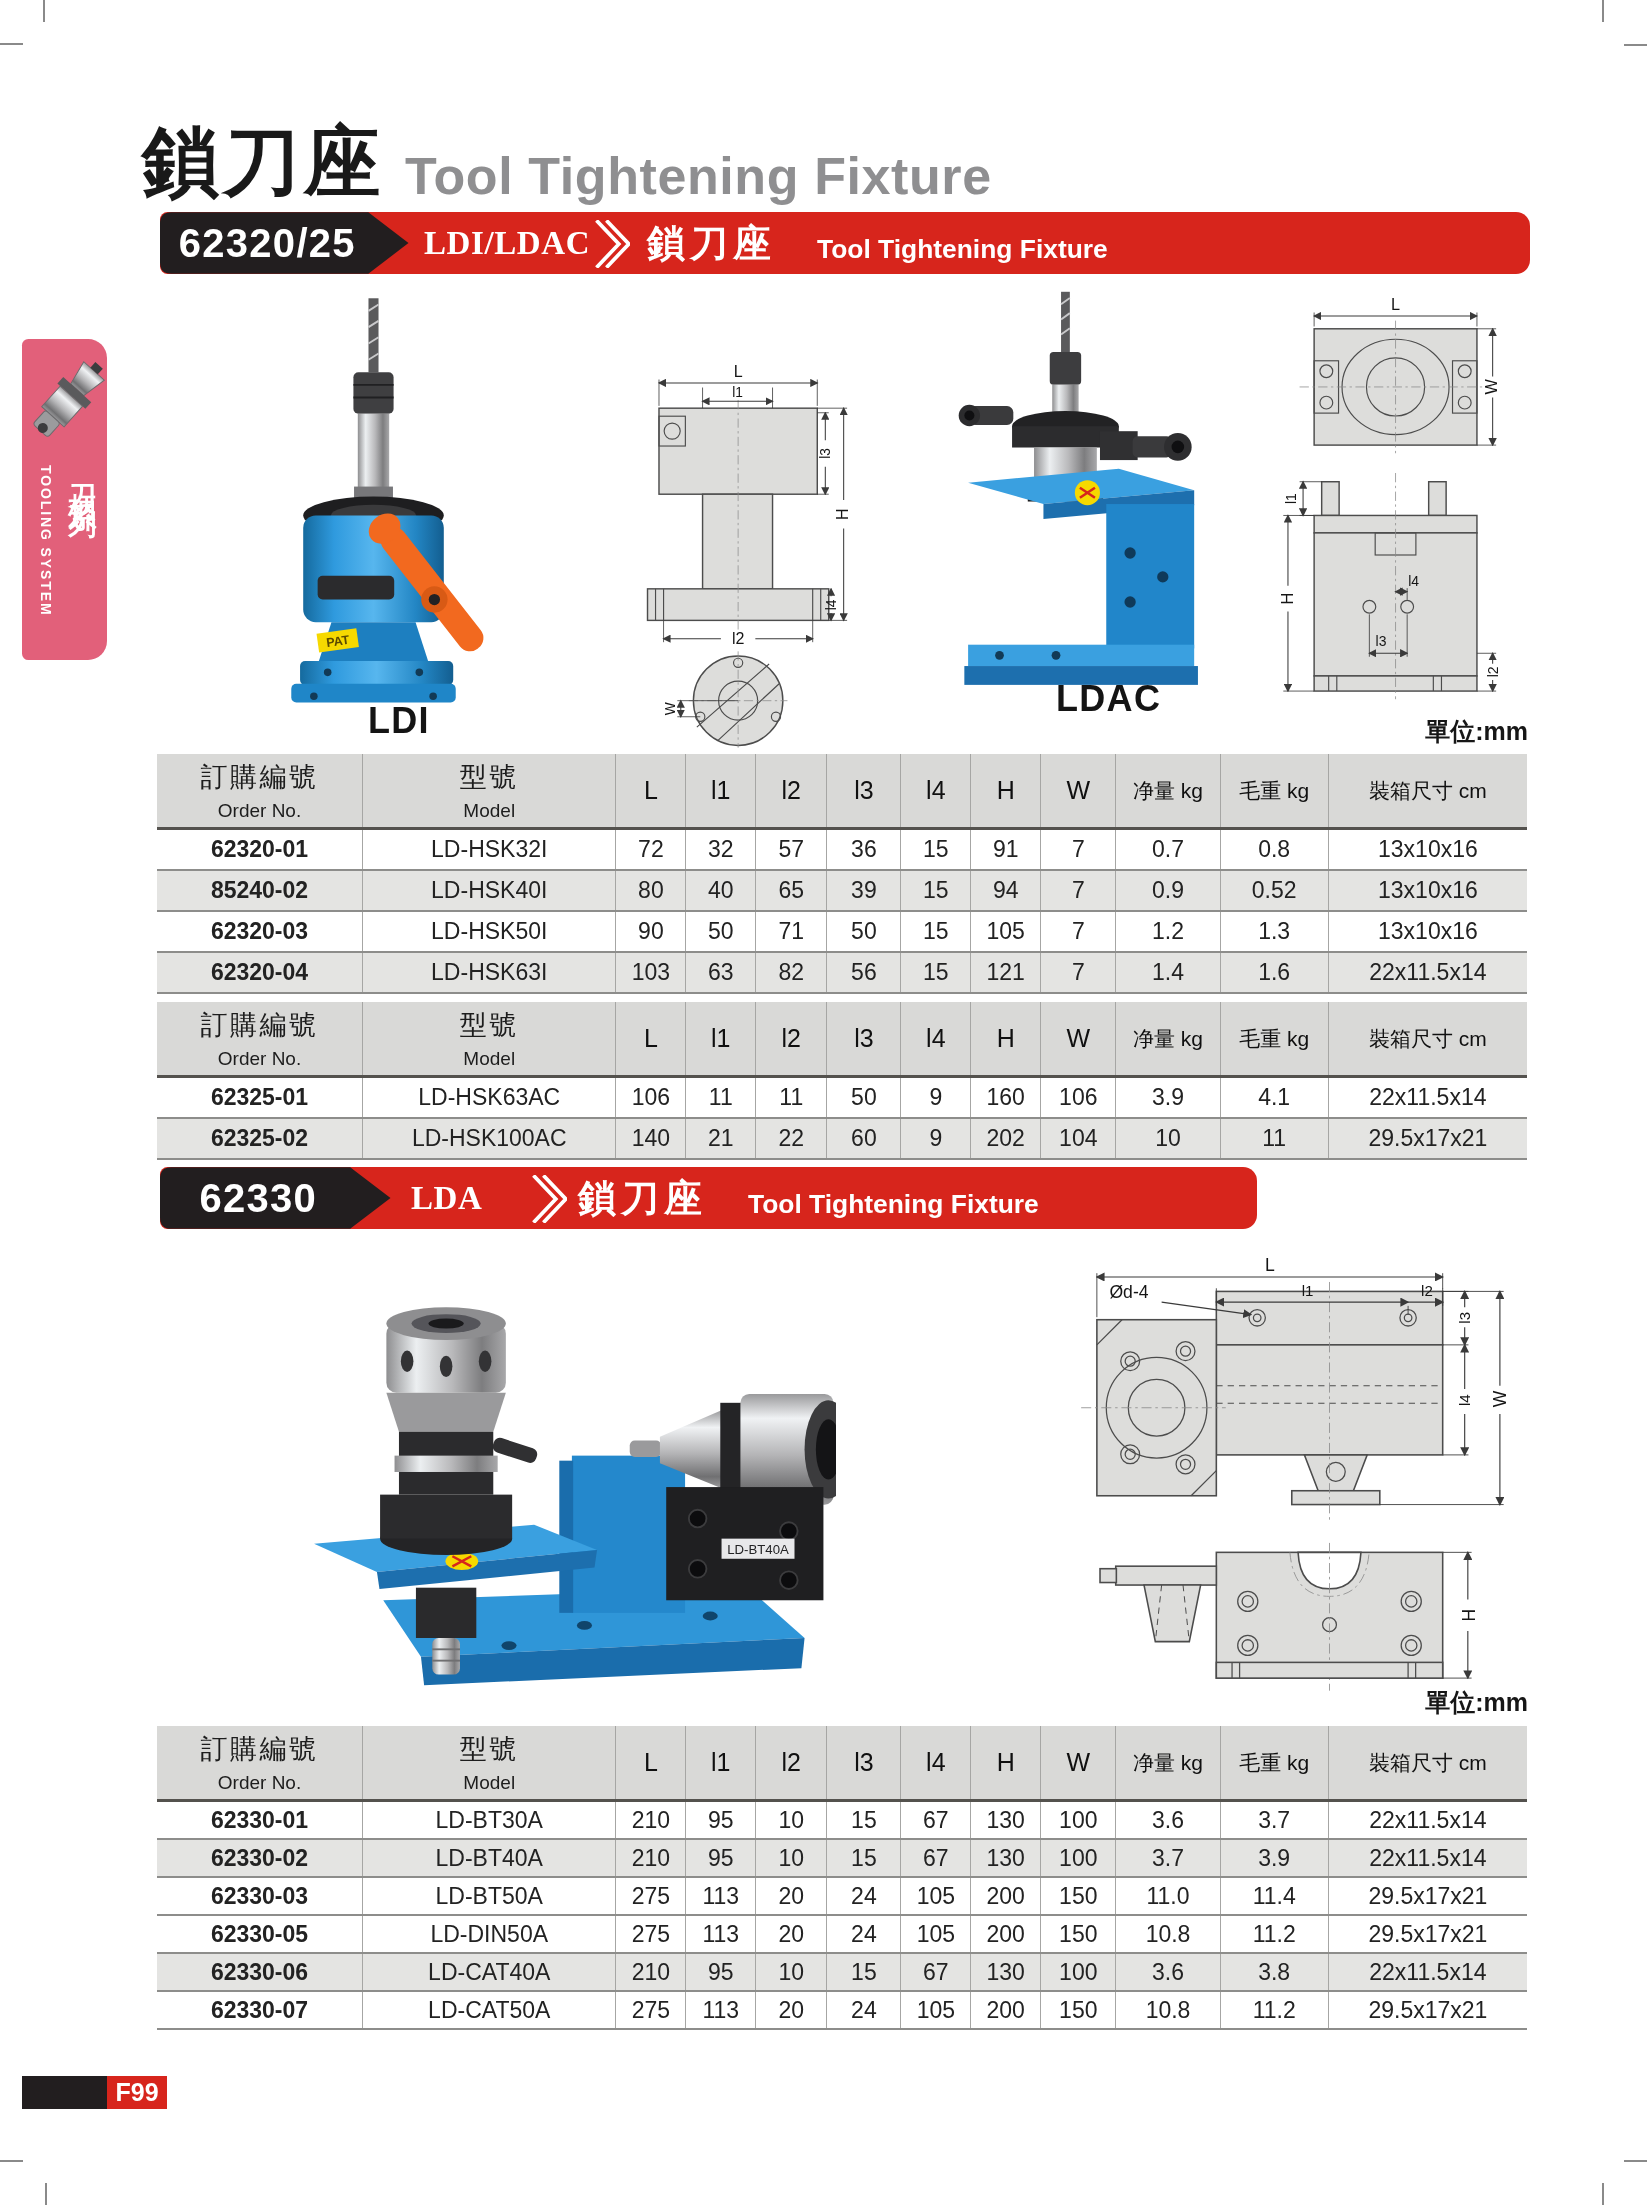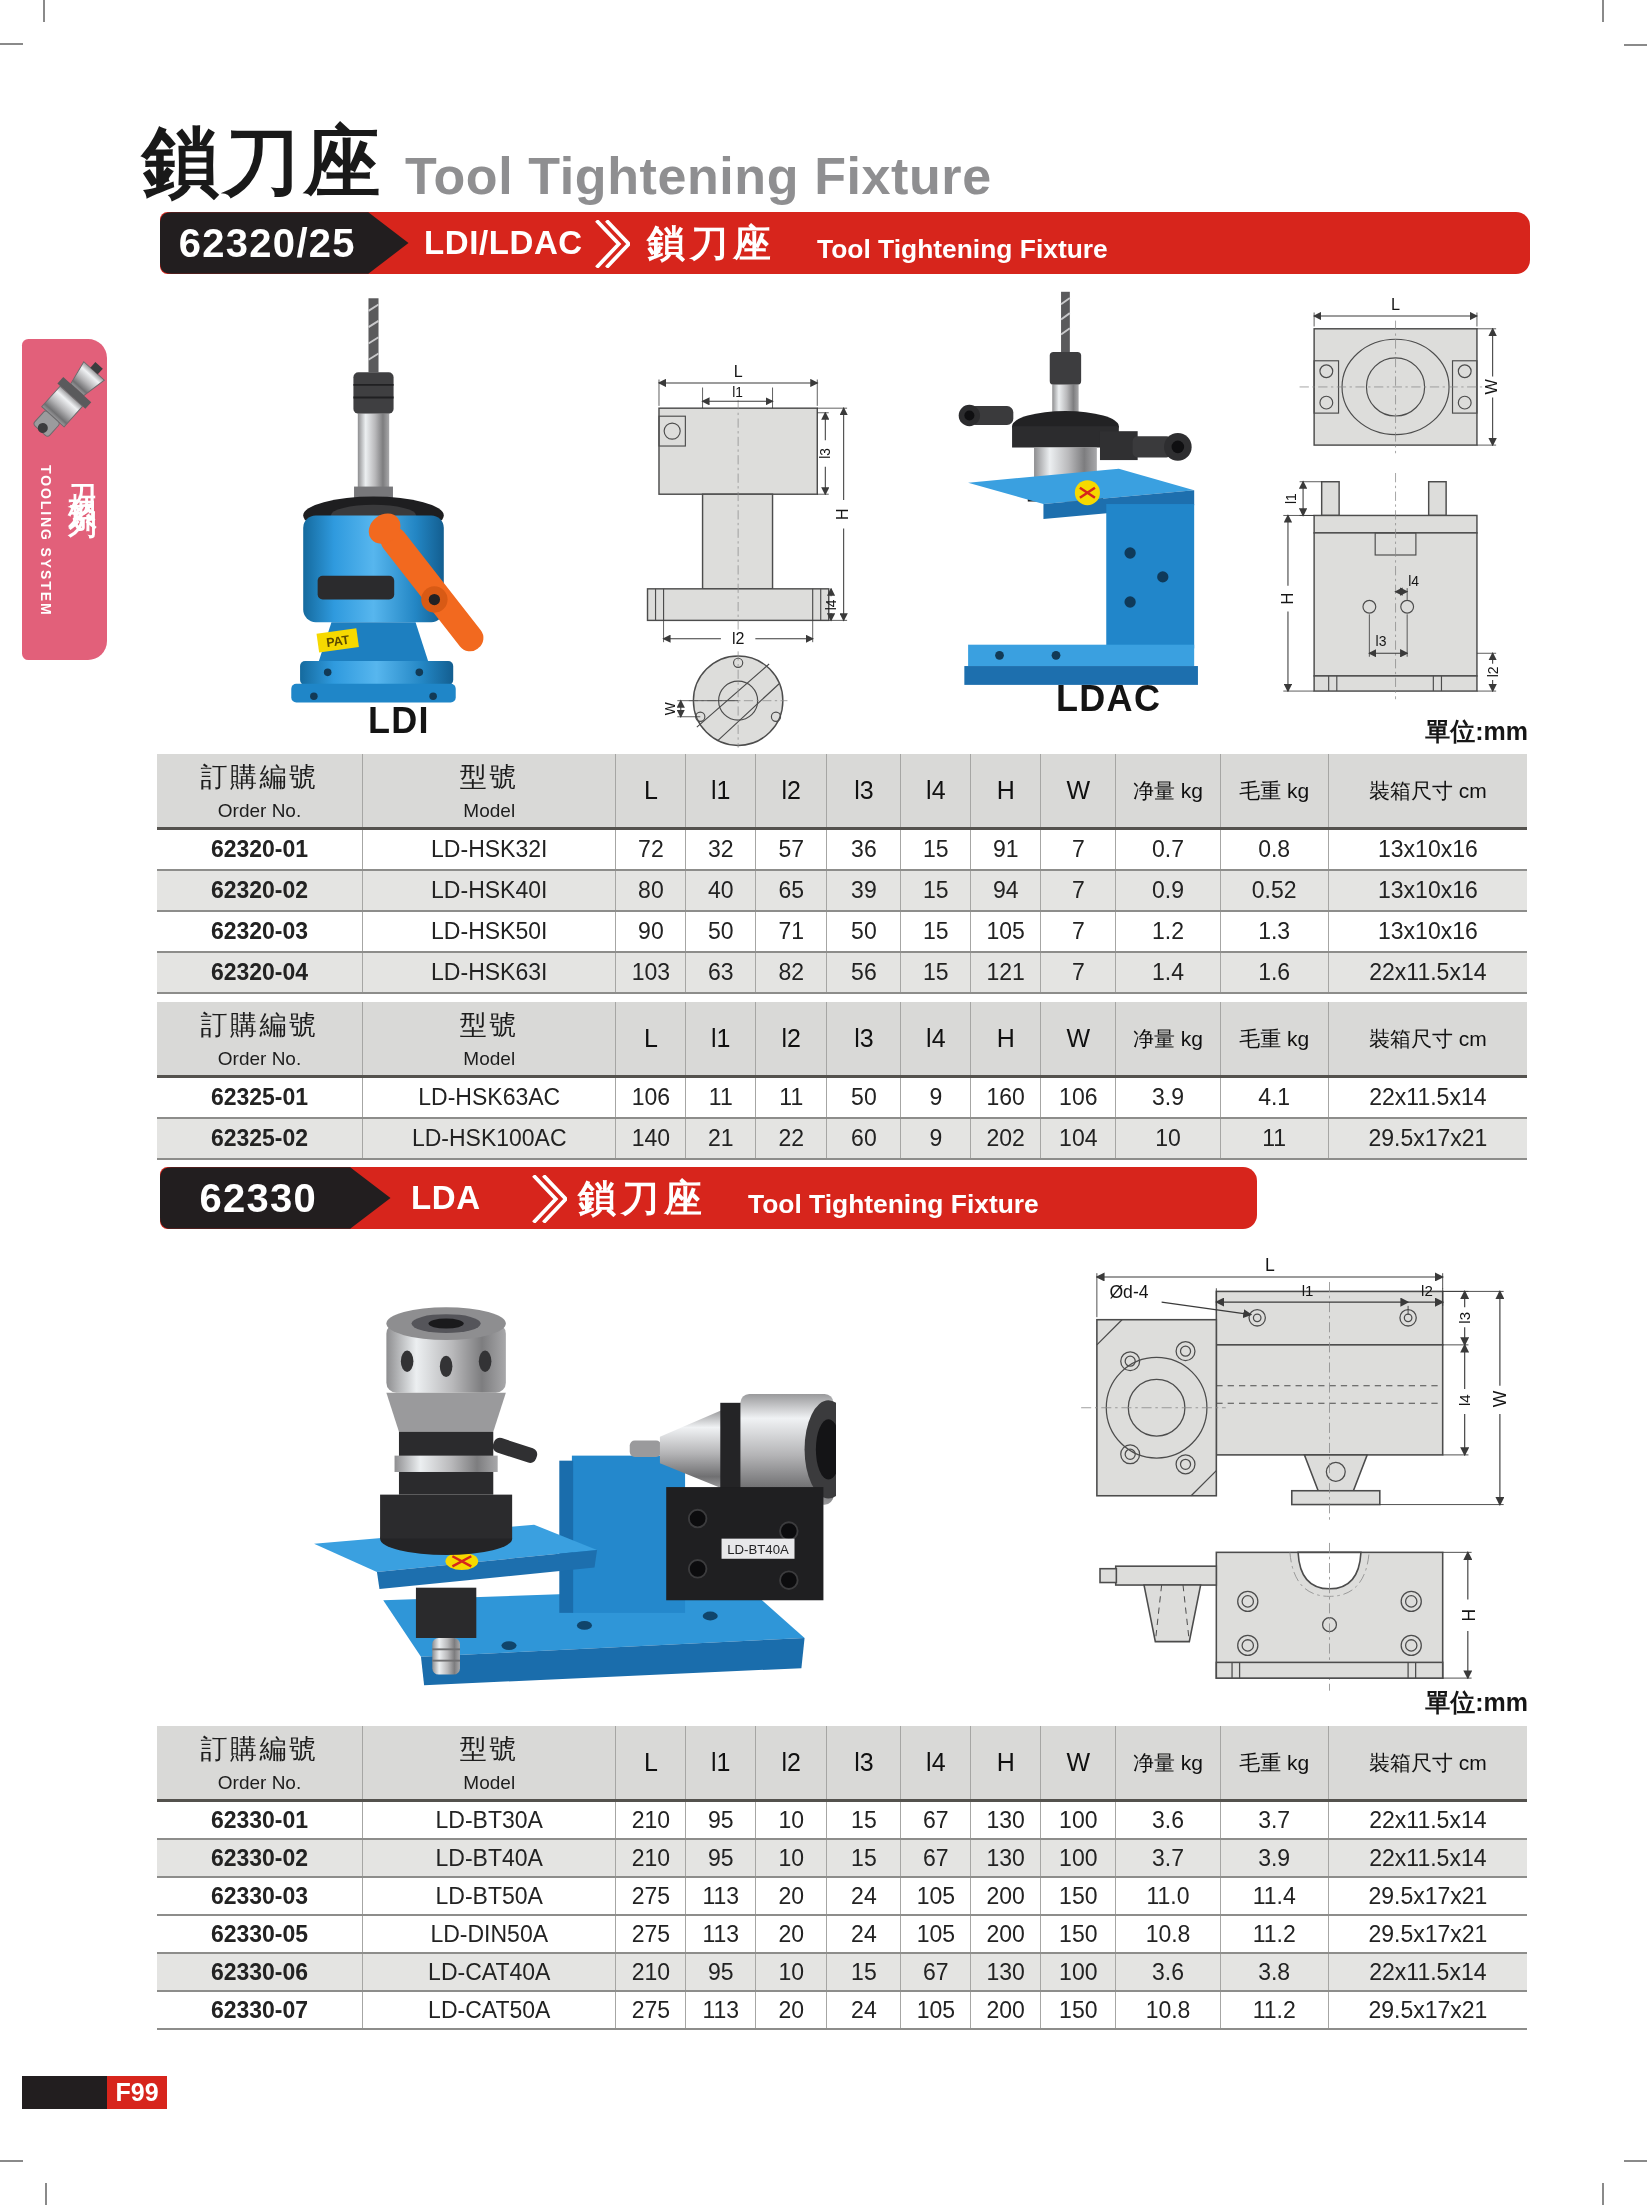--- a/index.html
+++ b/index.html
@@ -10,21 +10,21 @@
 
   
   #title-zh{position:absolute;left:142px;top:111px;font-size:77px;font-weight:bold;color:#191919;letter-spacing:3.8px;}
   #title-en{position:absolute;left:405px;top:146px;font-size:52px;font-weight:bold;color:#8f8f91;letter-spacing:0.6px;}
 
   
   .banner{position:absolute;height:62px;background:#d7251c;border-radius:7.5px 14px 14px 7.5px;}
   .banner .ribbon{position:absolute;left:0;top:0;}
   .banner .btext{position:absolute;top:0;height:62px;line-height:62px;color:#ffffff;font-weight:bold;white-space:nowrap;}
   .banner .code{font-size:40px;text-align:center;letter-spacing:1.3px;}
-  .banner .models{font-size:33px;letter-spacing:0.6px;}
+  .banner .models{font-size:33px;letter-spacing:0.6px;font-family:Liberation Serif, serif;}
   .banner .zh{font-size:38px;letter-spacing:5px;}
   .banner .en{font-size:26.4px;top:6.3px;}
   .banner .chev{position:absolute;top:7.5px;}
 
   
   #sidebar{position:absolute;left:22px;top:339px;width:85px;height:321px;background:#e2607a;
            border-radius:6.3px 19px 19px 6.3px;}
   #sidebar .vzh{position:absolute;left:41px;top:123px;writing-mode:vertical-rl;font-size:28px;
                 color:#fff;font-weight:bold;letter-spacing:8.8px;}
   #sidebar .ven{position:absolute;left:16.3px;top:126px;writing-mode:vertical-rl;font-size:14px;
@@ -354,21 +354,21 @@
         <td>57</td>
         <td>36</td>
         <td>15</td>
         <td>91</td>
         <td>7</td>
         <td>0.7</td>
         <td>0.8</td>
         <td>13x10x16</td>
       </tr>
       <tr class="alt">
-        <td class="c-order">62320-02</td>
+        <td class="c-order">85240-02</td>
         <td>LD-HSK40I</td>
         <td>80</td>
         <td>40</td>
         <td>65</td>
         <td>39</td>
         <td>15</td>
         <td>94</td>
         <td>7</td>
         <td>0.9</td>
         <td>0.52</td>

